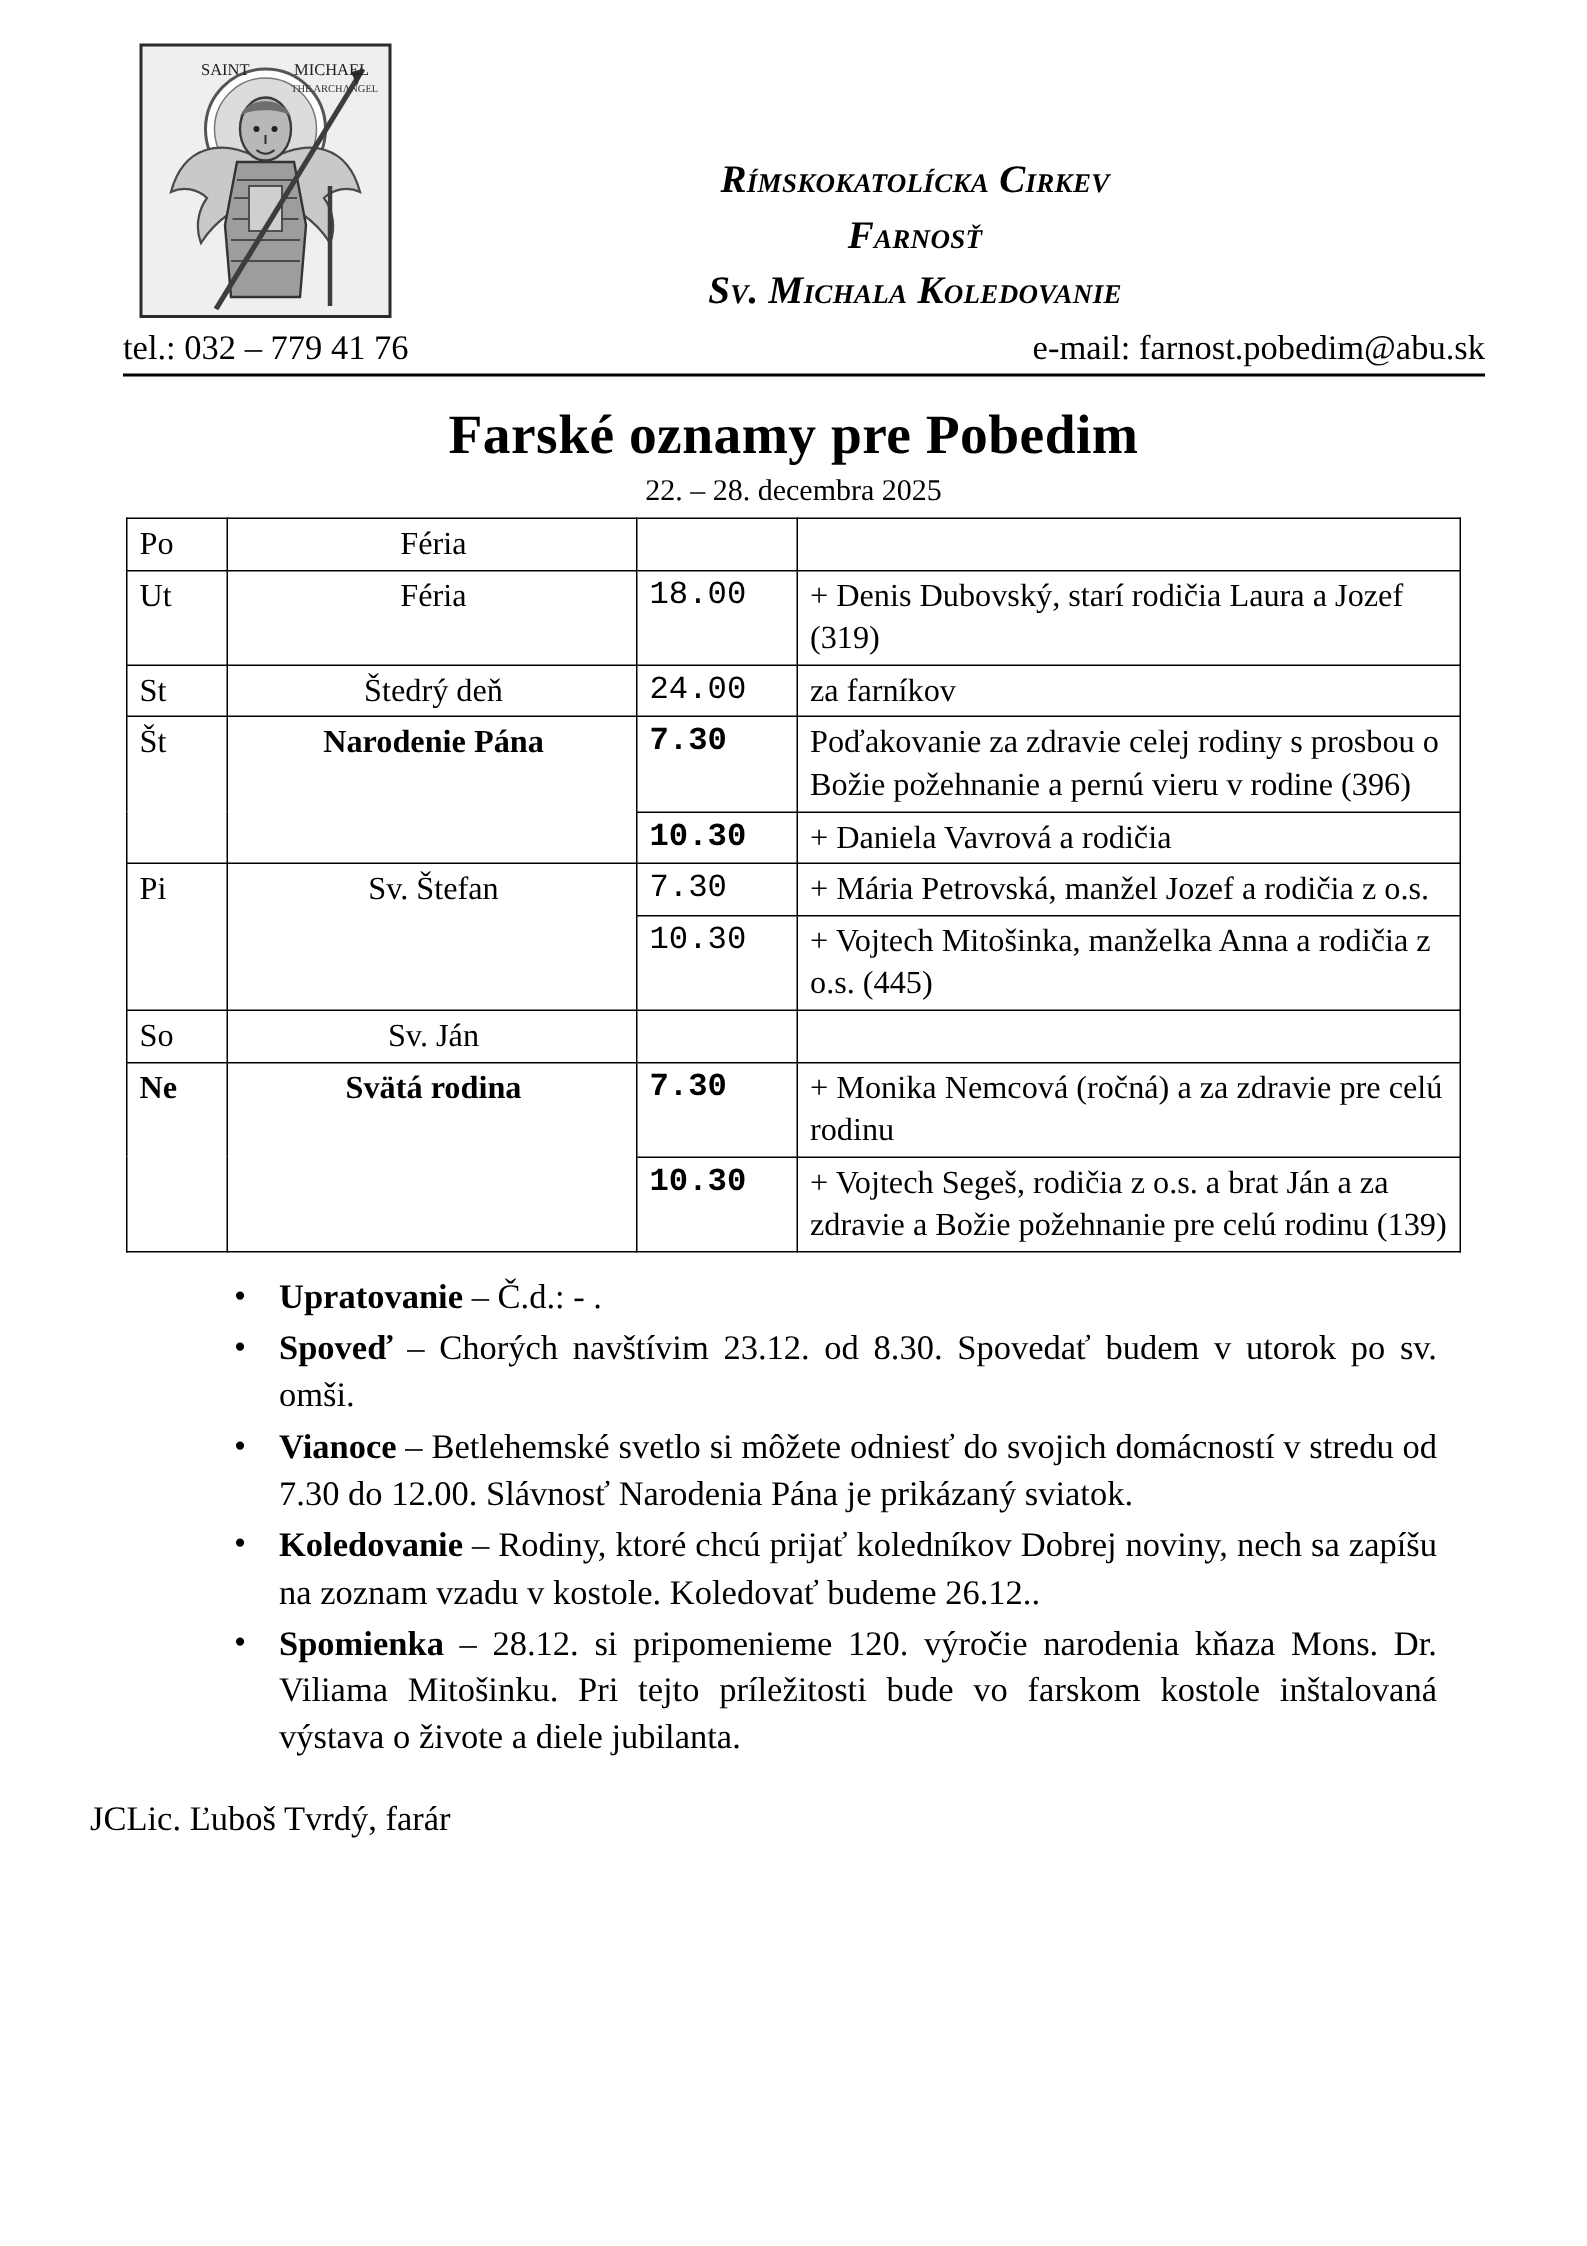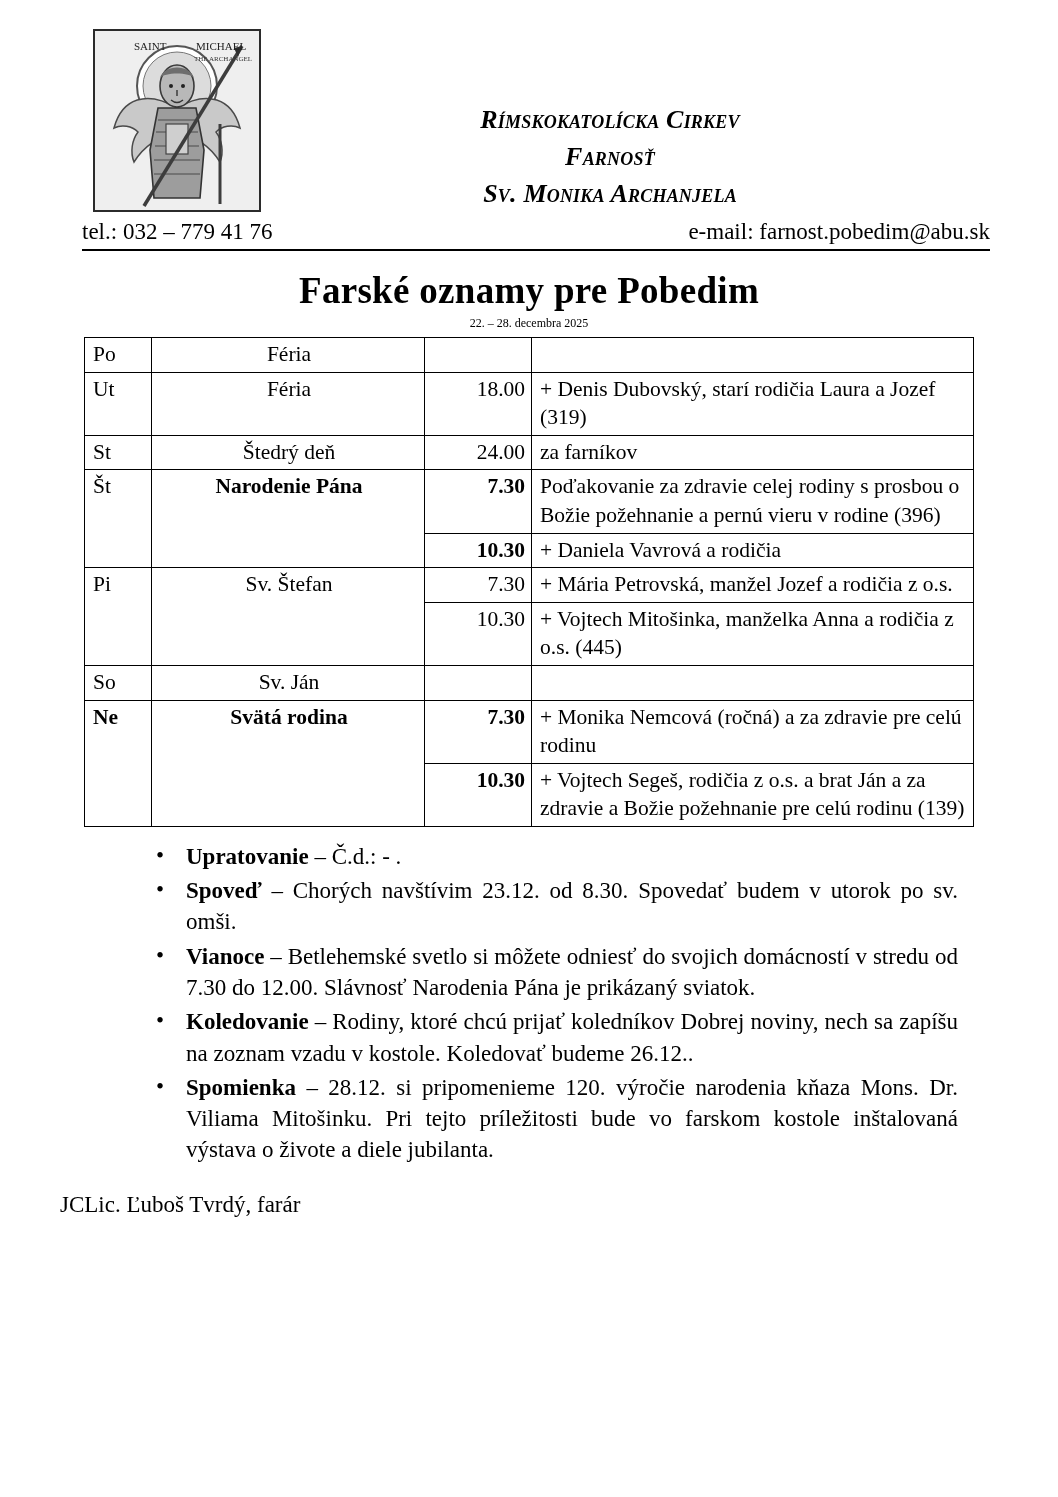--- a/index.html
+++ b/index.html
@@ -70,42 +70,42 @@
   
   .doc-title {
     text-align: center;
     font-size: 37px;
     font-weight: bold;
     margin-top: 18px;
     letter-spacing: 0.3px;
   }
   .doc-sub {
     text-align: center;
-    font-size: 12px;
+    font-size: 20px;
     margin-top: 4px;
     margin-bottom: 6px;
   }
 
   
   table.schedule {
     border-collapse: collapse;
     width: 890px;
     margin: 0 auto;
     table-layout: fixed;
   }
   table.schedule td {
     border: 1.5px solid #000;
     font-size: 21.5px;
     line-height: 1.33;
     padding: 2px 6px 3px 8px;
     vertical-align: top;
   }
   td.c-day   { width: 52px; text-align: left; padding-left: 10px; }
   td.c-feast { width: 258px; text-align: center; }
-  td.c-time  { width: 92px; text-align: right; padding-right: 10px; white-space: nowrap;}
+  td.c-time  { width: 92px; text-align: left; padding-right: 10px; white-space: nowrap; font-family: Liberation Mono, monospace;}
   td.c-int   { width: auto; }
   .bold { font-weight: bold; }
 
   
   ul.notes {
     margin: 14px 0 0 0;
     padding-left: 96px;
     list-style: none;
   }
   ul.notes li {
@@ -172,21 +172,21 @@
 
         <text x="42" y="22" font-family="Liberation Serif, serif" font-size="11" fill="#222">SAINT</text>
         <text x="104" y="22" font-family="Liberation Serif, serif" font-size="11" fill="#222">MICHAEL</text>
         <text x="102" y="33" font-family="Liberation Serif, serif" font-size="7" fill="#333">THE ARCHANGEL</text>
       </svg>
     </div>
 
     <div class="header-titles">
       <div>Rímskokatolícka Cirkev</div>
       <div>Farnosť</div>
-      <div>Sv. Monika Archanjela</div>
+      <div>Sv. Michala Koledovanie</div>
     </div>
   </div>
 
   <div class="contact-row">
     <span>tel.: 032 – 779 41 76</span>
     <span>e-mail: farnost.pobedim@abu.sk</span>
   </div>
   <div class="rule"></div>
 
   <div class="doc-title">Farské oznamy pre Pobedim</div>

